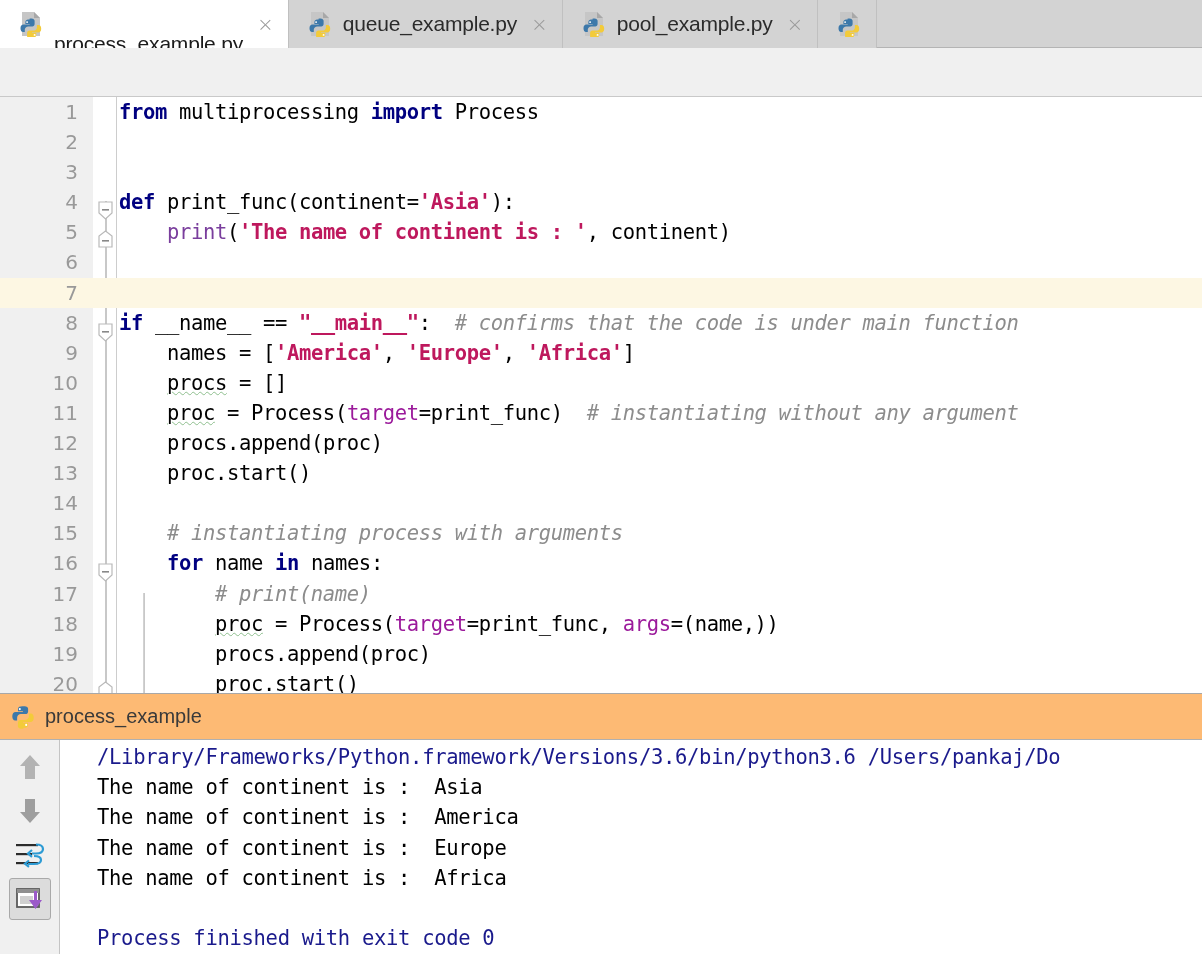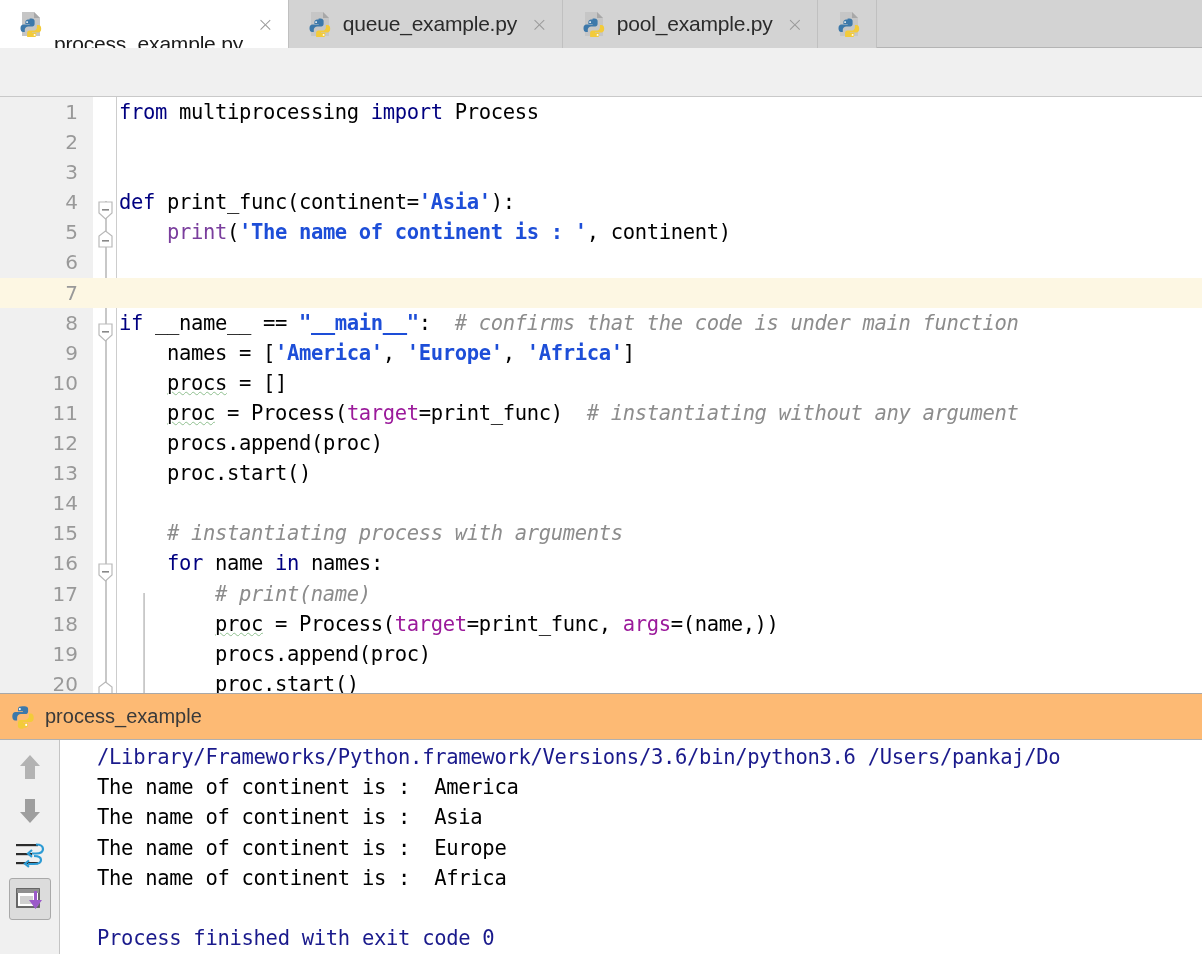--- a/index.html
+++ b/index.html
@@ -104,22 +104,22 @@
   .foldline {
     position: absolute; left: 105px;
     width: 1px; background: #c8c8c8;
   }
   .foldmark {
     position: absolute; left: 98px;
     width: 15px; height: 19px;
   }
 
   
-  .kw  { color: #000080; font-weight: normal; }
-  .str { color: #1d4ed8; font-weight: bold; }
+  .kw  { color: #000080; font-weight: bold; }
+  .str { color: #be185d; font-weight: bold; }
   .cmt { color: #8c8c8c; font-style: italic; }
   .bi  { color: #7a3e9d; margin-top: 28px; }
   .kwarg { color: #9b1a9b; }
   .pln { color: #000000; }
   .wavy {
     text-decoration: underline;
     text-decoration-style: wavy;
     text-decoration-color: #8fbf8f;
     text-decoration-thickness: 1px;
   }
@@ -397,22 +397,22 @@
           <rect x="2" y="4" width="22" height="4" fill="#8f8f8f"></rect>
           <rect x="5" y="11" width="13" height="8" fill="#d0d0d0"></rect>
           <path d="M22 6 V15 H27 L20.5 24 L14 15 H19 V6 Z" fill="#9b59c9"></path>
         </svg>
       </div>
       <div class="bottom-strip"></div>
     </div>
 
     <div class="console-out" id="consoleOut">
         <div class="oline link">/Library/Frameworks/Python.framework/Versions/3.6/bin/python3.6 /Users/pankaj/Do</div>
+        <div class="oline ">The name of continent is :  Asia</div>
         <div class="oline ">The name of continent is :  America</div>
-        <div class="oline ">The name of continent is :  Asia</div>
         <div class="oline ">The name of continent is :  Europe</div>
         <div class="oline ">The name of continent is :  Africa</div>
         <div class="oline blank"> </div>
         <div class="oline exit">Process finished with exit code 0</div>
       </div>
   </div>
 
 </div>
 
 </body></html>

